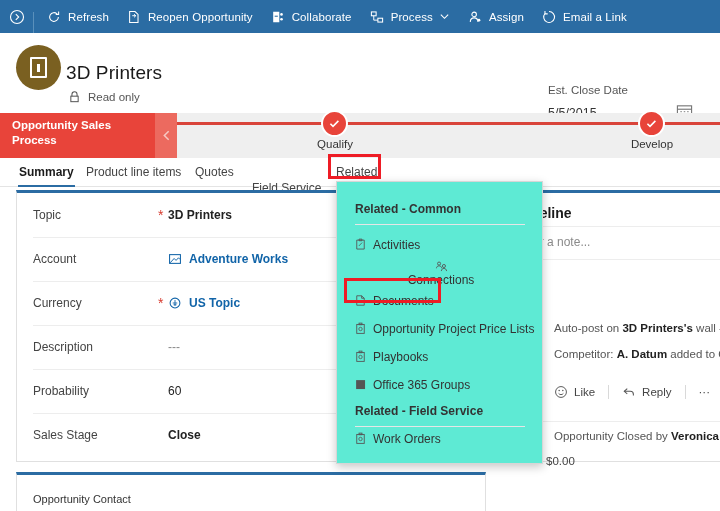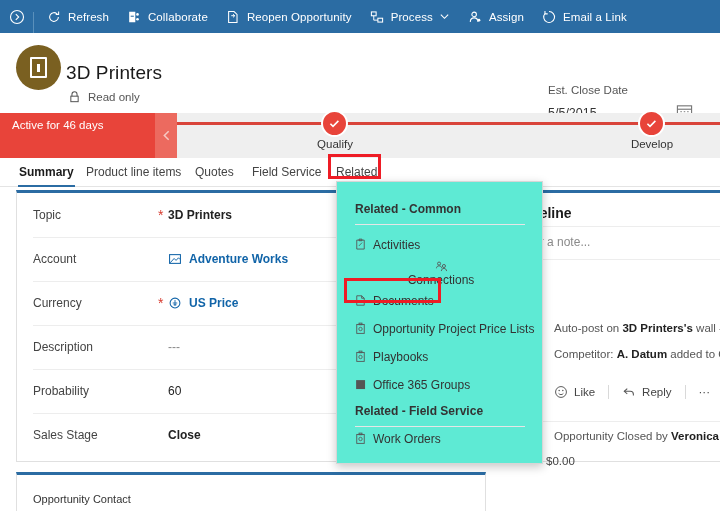--- a/index.html
+++ b/index.html
@@ -174,37 +174,37 @@
             <path d="M13 8a5 5 0 1 1-1.6-3.65" fill="none" stroke="#fff" stroke-width="1.2"></path>
             <path d="M13.3 1.6 V5 H10" fill="none" stroke="#fff" stroke-width="1.2"></path>
           </svg>
       </span>
       <span class="cmd-label">Refresh</span>
     </div>
 
     <div class="cmd-item">
       <span class="ci">
         <svg width="14" height="14" viewBox="0 0 16 16">
+            <path d="M3 1.8 h6.2 L12.6 5 v9.2 H3 Z" fill="none" stroke="#fff" stroke-width="1.2"></path>
+            <path d="M6 6.5 h4 M8 4.8 L10 6.6 L8 8.4" fill="none" stroke="#fff" stroke-width="1.1"></path>
+          </svg>
+      </span>
+      <span class="cmd-label">Reopen Opportunity</span>
+    </div>
+
+    <div class="cmd-item">
+      <span class="ci">
+        <svg width="14" height="14" viewBox="0 0 16 16">
             <rect x="2.5" y="2" width="7" height="12" fill="#fff"></rect>
             <rect x="4.2" y="6.5" width="3.6" height="1.2" fill="#2b6ca3"></rect>
             <circle cx="12" cy="5" r="1.5" fill="#fff"></circle>
             <circle cx="12" cy="10.5" r="1.5" fill="#fff"></circle>
           </svg>
       </span>
       <span class="cmd-label">Collaborate</span>
-    </div>
-
-    <div class="cmd-item">
-      <span class="ci">
-        <svg width="14" height="14" viewBox="0 0 16 16">
-            <path d="M3 1.8 h6.2 L12.6 5 v9.2 H3 Z" fill="none" stroke="#fff" stroke-width="1.2"></path>
-            <path d="M6 6.5 h4 M8 4.8 L10 6.6 L8 8.4" fill="none" stroke="#fff" stroke-width="1.1"></path>
-          </svg>
-      </span>
-      <span class="cmd-label">Reopen Opportunity</span>
     </div>
 
     <div class="cmd-item">
       <span class="ci">
         <svg width="14" height="14" viewBox="0 0 16 16">
             <rect x="1.6" y="2.2" width="5.4" height="4.4" fill="none" stroke="#fff" stroke-width="1.2"></rect>
             <rect x="9" y="9.4" width="5.4" height="4.4" fill="none" stroke="#fff" stroke-width="1.2"></rect>
             <path d="M4.3 6.6 v5 h4.7" fill="none" stroke="#fff" stroke-width="1.1"></path>
           </svg>
       </span>
@@ -261,21 +261,21 @@
       <svg width="17" height="17" viewBox="0 0 18 18">
           <rect x="1.5" y="3" width="15" height="13" fill="none" stroke="#777" stroke-width="1.2"></rect>
           <path d="M1.5 6.6 h15" stroke="#777" stroke-width="1.2"></path>
           <path d="M4.6 9.2 h1.6 M8.2 9.2 h1.6 M11.8 9.2 h1.6 M4.6 12 h1.6 M8.2 12 h1.6 M11.8 12 h1.6" stroke="#777" stroke-width="1"></path>
         </svg>
     </div>
   </div>
 
   <div class="proc">
     <div class="proc-stage">
-      <div class="proc-sub">Active for 46 days</div>
+      <div class="proc-name">Opportunity Sales Process</div>
     </div>
     <div class="proc-collapse">
       <svg width="13" height="13" viewBox="0 0 12 12">
           <path d="M8 2 L4 6 L8 10" fill="none" stroke="#f6c9c3" stroke-width="1.4"></path>
         </svg>
     </div>
   </div>
   <div class="proc-line"></div>
 
   <div class="proc-node" style="left:321px;">
@@ -289,21 +289,21 @@
     <svg width="13" height="13" viewBox="0 0 14 14">
         <path d="M2.6 7.2 L5.4 10 L11.2 4.2" fill="none" stroke="#ffffff" stroke-width="1.7"></path>
       </svg>
   </div>
   <div class="proc-node-label" style="left:613px;width:78px;">Develop</div>
 
   <div class="tabs">
     <div class="tab active" style="left:18px;">Summary</div>
     <div class="tab" style="left:85px;">Product line items</div>
     <div class="tab" style="left:194px;">Quotes</div>
-    <div class="tab" style="left:251px;">Field Service</div>
+    <div class="tab" style="left:251px;margin-top:16px;">Field Service</div>
     <div class="tab" style="left:335px;">Related</div>
   </div>
 
   <div class="panel form-panel">
     <div class="form-row" style="top:0px;">
       <span class="f-label">Topic</span>
       <span class="f-req">*</span>
       <span class="f-value bold">3D Printers</span>
     </div>
 
@@ -324,21 +324,21 @@
     <div class="form-row" style="top:88px;">
       <span class="f-label">Currency</span>
       <span class="f-req">*</span>
       <span class="f-value f-link">
         <span class="li">
           <svg width="14" height="14" viewBox="0 0 16 16">
               <circle cx="8" cy="8" r="5.6" fill="none" stroke="#1164a8" stroke-width="1.2"></circle>
               <path d="M5.4 8 h5.2 M6.3 10 h3.4 M8 4.6 v6.8" fill="none" stroke="#1164a8" stroke-width="1"></path>
             </svg>
         </span>
-        <span>US Price</span>
+        <span>US Topic</span>
       </span>
     </div>
 
     <div class="form-row" style="top:132px;">
       <span class="f-label">Description</span>
       <span class="f-req"></span>
       <span class="f-value f-muted">---</span>
     </div>
 
     <div class="form-row" style="top:176px;">

